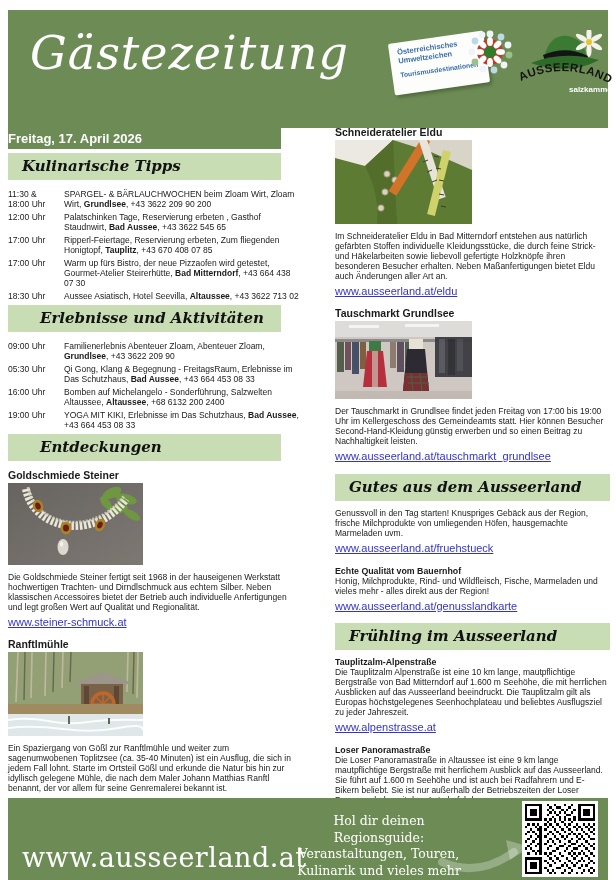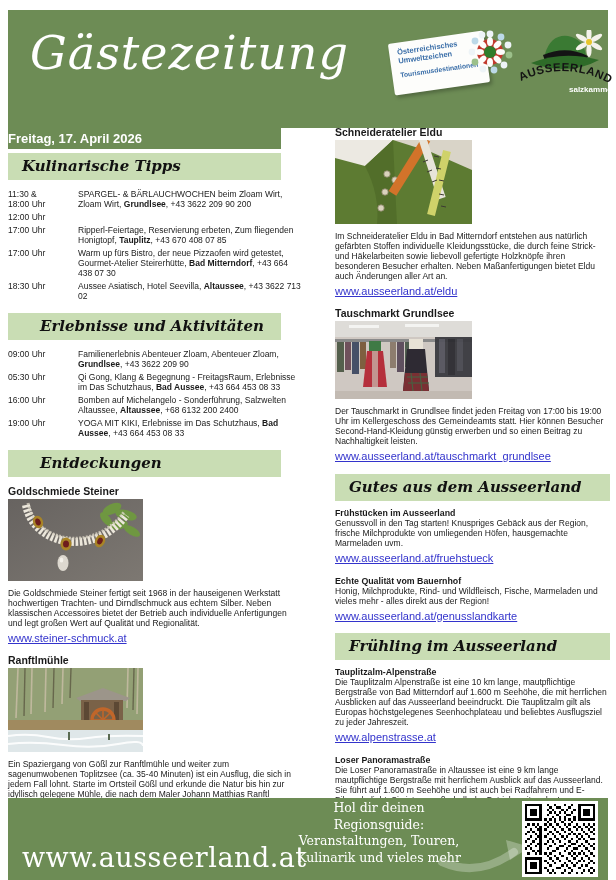--- a/index.html
+++ b/index.html
@@ -25,41 +25,41 @@
   .date-bar{width:273px;height:21px;background:#6d8c55;color:#fff;
             font-size:13px;font-weight:bold;line-height:21px;
             box-sizing:border-box;margin-bottom:4px;}
   .script-bar{height:27px;background:#c9ddb4;color:#111;
               font:italic 700 15px "DejaVu Serif",serif;line-height:27px;
               padding-left:14px;box-sizing:border-box;}
   .col-left .script-bar{width:273px;}
   .col-right .script-bar{width:275px;}
 
   .list{margin-top:9px;}
-  .list-item{display:flex;margin-bottom:3px;font-size:8.5px;line-height:10px;gap:14px;}
+  .list-item{display:flex;margin-bottom:3px;font-size:8.5px;line-height:10px;}
   .time{width:56px;flex:0 0 56px;white-space:pre-line;}
   .desc{width:236px;}
   .place{font-weight:bold;}
 
   .article-heading{font-size:10.5px;font-weight:bold;margin-top:8px;line-height:12px;}
   .photo{display:block;margin-top:2px;}
   .para{font-size:8.5px;line-height:10px;margin-top:7px;width:292px;}
   .col-right .para{width:272px;}
   a.link{display:inline-block;color:#3333cc;font-size:11px;line-height:10px;
          margin-top:5px;text-decoration:underline;text-align:right;}
   .sub-item{margin-top:7px;}
   .sub-heading{font-size:8.8px;font-weight:bold;line-height:10px;}
   .sub-text{font-size:8.5px;line-height:10px;width:272px;}
-  .mt10{margin-top:10px;} .mt6{margin-top:12px;padding-left:32px;}
+  .mt10{margin-top:10px;} .mt6{margin-top:4px;padding-left:32px;}
 
   
   .footer{position:absolute;left:8px;top:798px;width:600px;height:82px;background:#6d8c55;}
   .site{position:absolute;left:14px;bottom:7px;color:#fff;
         font:400 27px "DejaVu Serif",serif;letter-spacing:.5px;margin-top:9px;}
-  .cta{position:absolute;left:282px;top:2px;width:178px;text-align:center;color:#fff;
+  .cta{position:absolute;left:282px;top:15px;width:178px;text-align:center;color:#fff;
        font:400 12.5px "DejaVu Serif",serif;line-height:16.5px;}
   .qr-wrap{position:absolute;right:10px;top:3px;width:76px;height:76px;background:#fff;padding:3px;box-sizing:border-box;}
   .arrow-svg{position:absolute;left:430px;top:36px;}
 </style>
 </head>
 <body>
 
 <div class="page">
 
   <div class="header">
@@ -128,20 +128,21 @@
 
     <div class="script-bar">Kulinarische Tipps</div>
     <div class="list">
       <div class="list-item">
         <div class="time">11:30 &amp;
 18:00 Uhr</div>
         <div class="desc"><span>SPARGEL- &amp; BÄRLAUCHWOCHEN beim Zloam Wirt, Zloam Wirt, </span><span class="place">Grundlsee</span><span>, +43 3622 209 90 200</span></div>
       </div>
       <div class="list-item">
         <div class="time">12:00 Uhr</div>
+        <div class="desc"><span>Palatschinken Tage, Reservierung erbeten , Gasthof Staudnwirt, </span><span class="place">Bad Aussee</span><span>, +43 3622 545 65</span></div>
       </div>
       <div class="list-item">
         <div class="time">17:00 Uhr</div>
         <div class="desc"><span>Ripperl-Feiertage, Reservierung erbeten, Zum fliegenden Honigtopf, </span><span class="place">Tauplitz</span><span>, +43 670 408 07 85</span></div>
       </div>
       <div class="list-item">
         <div class="time">17:00 Uhr</div>
         <div class="desc"><span>Warm up fürs Bistro, der neue Pizzaofen wird getestet, Gourmet-Atelier Steirerhütte, </span><span class="place">Bad Mitterndorf</span><span>, +43 664 438 07 30</span></div>
       </div>
       <div class="list-item">
@@ -320,21 +321,20 @@
           </g>
       </g>
       <rect x="0" y="70" width="137" height="8" fill="#c2bab2"></rect>
     </svg>
     <div class="para">Der Tauschmarkt in Grundlsee findet jeden Freitag von 17:00 bis 19:00 Uhr im Kellergeschoss des Gemeindeamts statt. Hier können Besucher Second-Hand-Kleidung günstig erwerben und so einen Beitrag zu Nachhaltigkeit leisten.</div>
     <a class="link" href="#">www.ausseerland.at/tauschmarkt_grundlsee</a>
 
     <div class="script-bar mt10">Gutes aus dem Ausseerland</div>
 
     <div class="sub-item">
-      <div class="sub-heading">Frühstücken im Ausseerland</div>
       <div class="sub-text">Genussvoll in den Tag starten! Knuspriges Gebäck aus der Region, frische Milchprodukte von umliegenden Höfen, hausgemachte Marmeladen uvm.</div>
       <a class="link" style="margin-top:0" href="#">www.ausseerland.at/fruehstueck</a>
     </div>
     <div class="sub-item mt10">
       <div class="sub-heading">Echte Qualität vom Bauernhof</div>
       <div class="sub-text">Honig, Milchprodukte, Rind- und Wildfleisch, Fische, Marmeladen und vieles mehr - alles direkt aus der Region!</div>
       <a class="link" style="margin-top:0" href="#">www.ausseerland.at/genusslandkarte</a>
     </div>
 
     <div class="script-bar" style="margin-top:9px">Frühling im Ausseerland</div>

